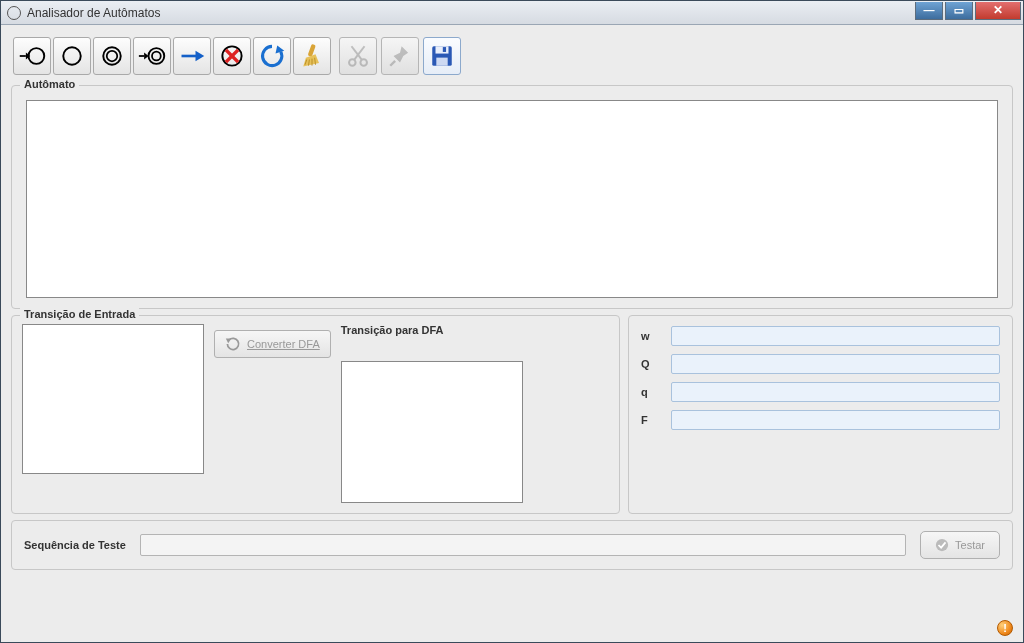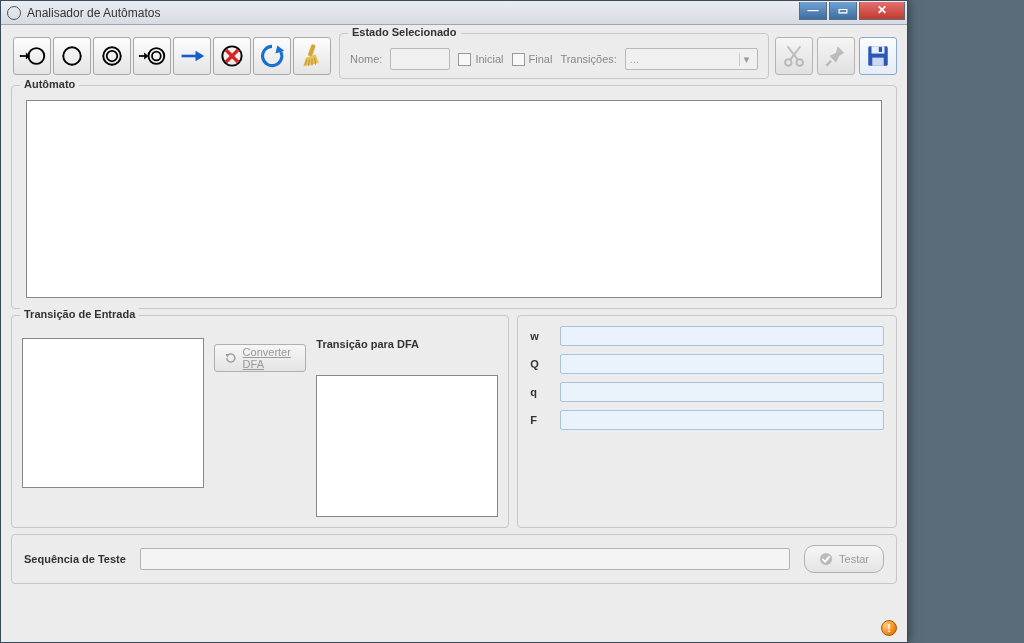--- a/index.html
+++ b/index.html
@@ -1,18 +1,18 @@
 <!DOCTYPE html>
 <html><head>
 <meta charset="utf-8">
 <style>
   * { box-sizing: border-box; font-family: "Segoe UI", Tahoma, sans-serif; font-size: 11px; }
   body { margin: 0; background: #5a6b7a; padding: 0; }
   .window {
-    width: 908px; height: 643px;
+    width: 1024px; height: 643px;
     background: #e8e8e8;
     border: 1px solid #3a4a5a;
     display: flex; flex-direction: column;
     box-shadow: 0 0 10px rgba(0,0,0,0.5);
   }
   .titlebar {
     height: 24px;
     background: linear-gradient(#eaeef3, #d6dbe2);
     border-bottom: 1px solid #9aa6b4;
     display: flex; align-items: center;
@@ -101,21 +101,21 @@
   }
   .canvas {
     width:100%; height:198px;
     background:#fff; border:1px solid #888;
   }
 
   
   .lower { display:flex; gap:8px; }
   .trans-panel {
     border:1px solid #c7c7c7; border-radius:4px;
-    position:relative; padding:22px 10px 10px 10px;
+    position:relative; padding:8px 10px 10px 10px;
     flex:1;
     display:flex; gap:10px;
   }
   .list-box {
     width:182px; height:150px;
     background:#fff; border:1px solid #888;
   }
   .btn-flat {
     height:28px; padding:0 10px;
     background:linear-gradient(#f6f6f6,#e4e4e4);
@@ -150,21 +150,21 @@
   .seq-panel {
     border:1px solid #c7c7c7; border-radius:4px;
     padding:10px 12px;
     display:flex; align-items:center; gap:14px;
   }
   .seq-panel .seqlabel { font-weight:bold; color:#333; white-space:nowrap; }
   .seq-panel .seqbox { flex:1; height:22px; border:1px solid #b4b4b4; background:#f4f4f4; border-radius:2px; }
   .test-btn {
     height:28px; padding:0 14px;
     background:linear-gradient(#f6f6f6,#e4e4e4);
-    border:1px solid #b0b0b0; border-radius:10px;
+    border:1px solid #b0b0b0; border-radius:5px;
     display:flex; align-items:center; gap:6px; color:#999;
   }
 
   .status-dot {
     position:absolute; right:10px; bottom:6px;
     width:16px; height:16px; border-radius:50%;
     background:radial-gradient(circle at 30% 30%, #ffcf7a, #f08a1d 60%, #c96100);
     border:1px solid #b35a00;
     display:flex; align-items:center; justify-content:center;
     color:#fff; font-weight:bold; font-size:11px;
@@ -249,38 +249,20 @@
             <rect x="11" y="3" width="5" height="14" rx="2" fill="#d9a437" transform="rotate(20 16 16)"></rect>
             <path d="M9 18 L20 14 L24 24 L6 28 Z" fill="#e7c15a"></path>
             <line x1="8" y1="26" x2="10" y2="20" stroke="#b58a20" stroke-width="1"></line>
             <line x1="12" y1="27" x2="13" y2="20" stroke="#b58a20" stroke-width="1"></line>
             <line x1="16" y1="27" x2="16" y2="19" stroke="#b58a20" stroke-width="1"></line>
             <line x1="20" y1="26" x2="19" y2="18" stroke="#b58a20" stroke-width="1"></line>
           </svg>
         </div>
       </div>
 
-      <div class="state-panel">
-        <div class="fieldset-label bold">Estado Selecionado</div>
-        <label>Nome:</label>
-        <input class="txt small" value="" style="">
-        <div class="chk-wrap">
-          <div class="chk"></div>
-          <span>Inicial</span>
-        </div>
-        <div class="chk-wrap">
-          <div class="chk"></div>
-          <span>Final</span>
-        </div>
-        <label>Transições:</label>
-        <div class="combo">
-          <span>...</span>
-          <span class="arrow">▾</span>
-        </div>
-      </div>
 
       <div class="right-tools">
         <div class="rtbtn disabled">
           <svg viewBox="0 0 32 32" width="26" height="26">
             <circle cx="9" cy="24" r="4" fill="none" stroke="#666" stroke-width="2.5"></circle>
             <circle cx="23" cy="24" r="4" fill="none" stroke="#666" stroke-width="2.5"></circle>
             <line x1="11" y1="21" x2="24" y2="4" stroke="#666" stroke-width="2.5"></line>
             <line x1="21" y1="21" x2="8" y2="4" stroke="#666" stroke-width="2.5"></line>
           </svg>
         </div>

